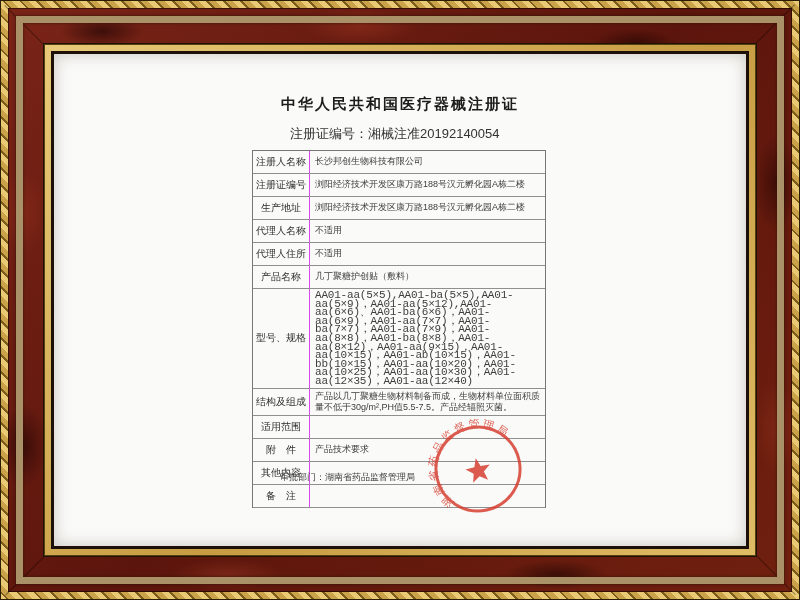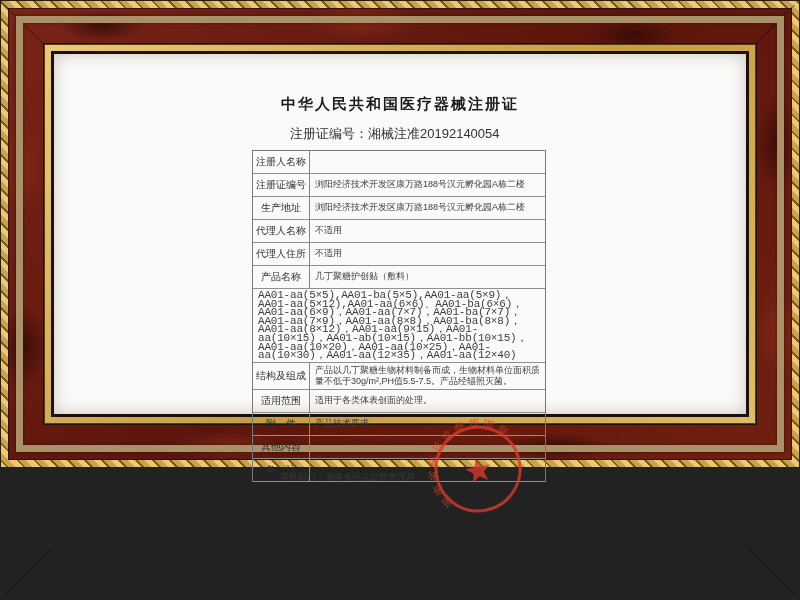--- a/index.html
+++ b/index.html
@@ -1,17 +1,17 @@
 <!DOCTYPE html>
 <html><head>
 <meta charset="utf-8">
 <style>
   html,body{margin:0;padding:0;width:800px;height:600px;overflow:hidden;
     font-family:"Liberation Sans","DejaVu Sans",sans-serif;background:#222;}
-  .stage{position:relative;width:800px;height:468px;}
+  .stage{position:relative;width:800px;height:600px;}
 
   
   .rope{position:absolute;inset:0;background-color:#c9a24a;
     background-image:repeating-linear-gradient(45deg,#e9c973 0 5px,#7c5c1d 5px 7px,#c9a24a 7px 12px);
     box-shadow:inset 0 0 0 1px #2a1c06;}
   .wood{position:absolute;inset:8px;background-color:#63190f;
     background-image:
       radial-gradient(ellipse 70px 26px at 12% 4%,rgba(15,0,0,.55),transparent 60%),
       radial-gradient(ellipse 95px 30px at 45% 3%,rgba(160,55,32,.45),transparent 60%),
       radial-gradient(ellipse 70px 24px at 80% 6%,rgba(20,2,0,.5),transparent 60%),
@@ -78,20 +78,21 @@
 
   <div class="cert">
     <div class="cert-title">中华人民共和国医疗器械注册证</div>
     <div class="reg-line">
       <span>注册证编号：</span><span>湘械注准20192140054</span>
     </div>
 
     <div class="cert-table">
         <div class="row">
           <div class="cell-label">注册人名称</div>
+          <div class="cell-value">长沙邦创生物科技有限公司</div>
         </div>
         <div class="row">
           <div class="cell-label">注册证编号</div>
           <div class="cell-value">浏阳经济技术开发区康万路188号汉元孵化园A栋二楼</div>
         </div>
         <div class="row">
           <div class="cell-label">生产地址</div>
           <div class="cell-value">浏阳经济技术开发区康万路188号汉元孵化园A栋二楼</div>
         </div>
         <div class="row">
@@ -100,29 +101,29 @@
         </div>
         <div class="row">
           <div class="cell-label">代理人住所</div>
           <div class="cell-value">不适用</div>
         </div>
         <div class="row">
           <div class="cell-label">产品名称</div>
           <div class="cell-value">几丁聚糖护创贴（敷料）</div>
         </div>
         <div class="row models">
+          <div class="cell-label">型号、规格</div>
           <div class="cell-value">AA01-aa(5×5),AA01-ba(5×5),AA01-aa(5×9)，AA01-aa(5×12),AA01-aa(6×6)、AA01-ba(6×6)，AA01-aa(6×9)，AA01-aa(7×7)，AA01-ba(7×7)，AA01-aa(7×9)，AA01-aa(8×8)，AA01-ba(8×8)，AA01-aa(8×12)，AA01-aa(9×15)，AA01-aa(10×15)，AA01-ab(10×15)，AA01-bb(10×15)，AA01-aa(10×20)，AA01-aa(10×25)，AA01-aa(10×30)，AA01-aa(12×35)，AA01-aa(12×40)</div>
         </div>
         <div class="row compose">
           <div class="cell-label">结构及组成</div>
           <div class="cell-value">产品以几丁聚糖生物材料制备而成，生物材料单位面积质量不低于30g/m²,PH值5.5-7.5。产品经辐照灭菌。</div>
         </div>
         <div class="row">
           <div class="cell-label">适用范围</div>
-          <div class="cell-value">适用于各类体表创面的处理。</div>
         </div>
         <div class="row">
           <div class="cell-label">附　件</div>
           <div class="cell-value">产品技术要求</div>
         </div>
         <div class="row">
           <div class="cell-label">其他内容</div>
           <div class="cell-value"></div>
         </div>
         <div class="row">

